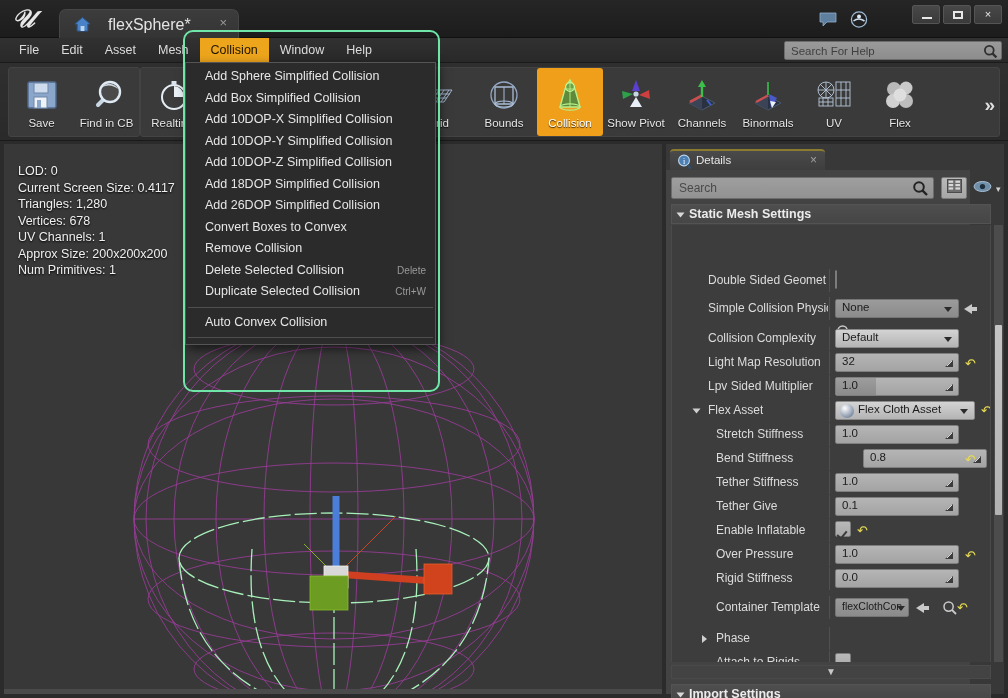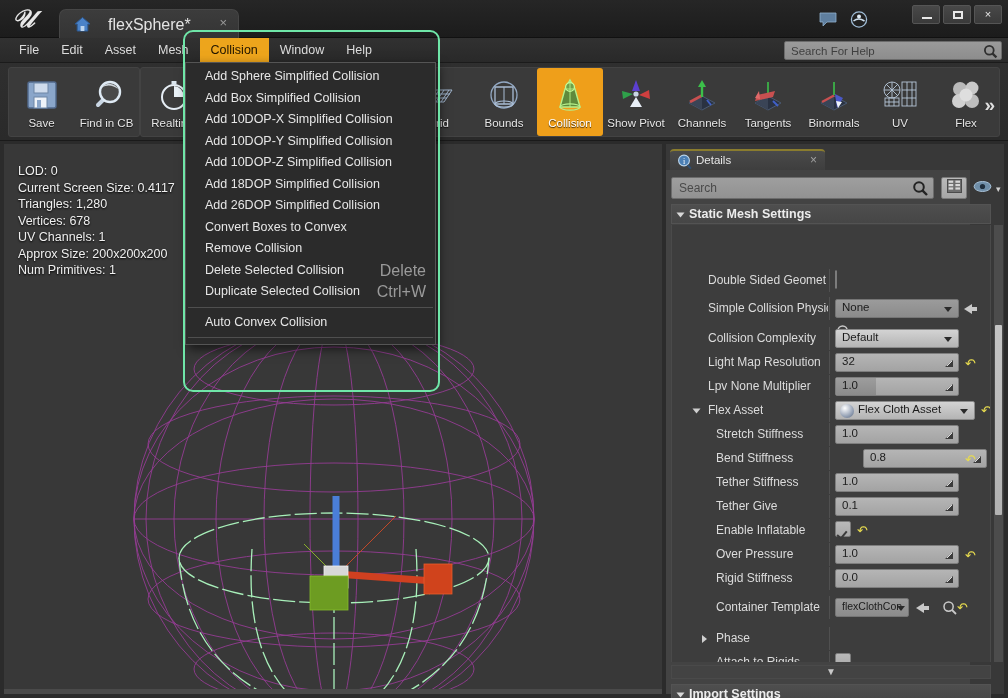--- a/index.html
+++ b/index.html
@@ -286,21 +286,21 @@
     border: 1px solid #555;
     padding: 3px 0 2px 0;
     z-index: 40;
     box-shadow: 3px 4px 10px rgba(0,0,0,.6);
   }
   .dd-item {
     position: relative; height: 21.5px; line-height: 21.5px;
     padding-left: 19px; font-size: 12.5px; color: #e6e6e6; white-space: nowrap;
   }
   .dd-item .sc {
-    position: absolute; right: 9px; top: 0; font-size: 16px; color: #9a9a9a;
+    position: absolute; right: 9px; top: 0; font-size: 10px; color: #9a9a9a;
   }
   .dd-sep { height: 1px; background: #4f4f4f; margin: 4px 2px; }
 
   
   .greenhl {
     position: absolute; z-index: 50; pointer-events: none;
     border: 2px solid #6fe6a8; border-radius: 10px;
   }
 </style>
 </head>
@@ -500,33 +500,20 @@
             <line x1="24" y1="23" x2="28" y2="28" stroke="#4060c8" stroke-width="2"></line>
           </svg>
         </span>
         <span class="tl">Channels</span>
       </div>
       <div class="tbtn">
         <span class="ti">
           <svg width="38" height="36" viewBox="0 0 38 36">
             <path d="M6 26 L19 19 L32 26 L19 33 Z" fill="#2a3242" stroke="#4a5a72" stroke-width="1"></path>
             <path d="M6 26 L19 19 L19 33 Z" fill="#3a4456"></path>
-            <line x1="19" y1="16" x2="19" y2="5" stroke="#3cc04a" stroke-width="1.6"></line>
-            <path d="M8 18 L26 14 L24 20 L6 24 Z" fill="#c85050"></path>
-            <path d="M6 21 L10 14 L11 22 Z" fill="#e06a6a"></path>
-            <line x1="24" y1="24" x2="29" y2="29" stroke="#4060c8" stroke-width="2"></line>
-          </svg>
-        </span>
-        <span class="tl">Tangents</span>
-      </div>
-      <div class="tbtn">
-        <span class="ti">
-          <svg width="38" height="36" viewBox="0 0 38 36">
-            <path d="M6 26 L19 19 L32 26 L19 33 Z" fill="#2a3242" stroke="#4a5a72" stroke-width="1"></path>
-            <path d="M6 26 L19 19 L19 33 Z" fill="#3a4456"></path>
             <path d="M7 25 L19 18.5" stroke="#c85050" stroke-width="2.4"></path>
             <line x1="19" y1="18" x2="19" y2="5" stroke="#3cc04a" stroke-width="1.6"></line>
             <path d="M20 17 L28 21 L22 31 Z" fill="#4a58c8"></path>
             <path d="M21 24 L27 25 L23 31 Z" fill="#eef3fa"></path>
           </svg>
         </span>
         <span class="tl">Binormals</span>
       </div>
       <div class="tbtn">
         <span class="ti">
@@ -722,21 +709,21 @@
                     <path d="M8 2 L3 7" stroke="#d8d8d8" stroke-width="1"></path>
                   </svg>
               </span>
             </span>
             <span class="revert" style="left:130px; top:4px;">↶</span>
           </span>
         </div>
 
         <div class="prow" style="top:150px;">
           <span class="pdiv"></span>
-          <span class="plabel" style="left:36px;">Lpv None Multiplier</span>
+          <span class="plabel" style="left:36px;">Lpv Sided Multiplier</span>
           <span class="pctl">
             <span class="numfield" style="display:inline-block;">
               <span class="fill" style="width:40px;"></span>
               <span class="nv">1.0</span>
               <span class="spin">
                 <svg width="10" height="12" viewBox="0 0 10 12">
                     <path d="M9 1 L9 8 L1 8 Z" fill="#3c3c3c"></path>
                     <path d="M8 2 L3 7" stroke="#d8d8d8" stroke-width="1"></path>
                   </svg>
               </span>

